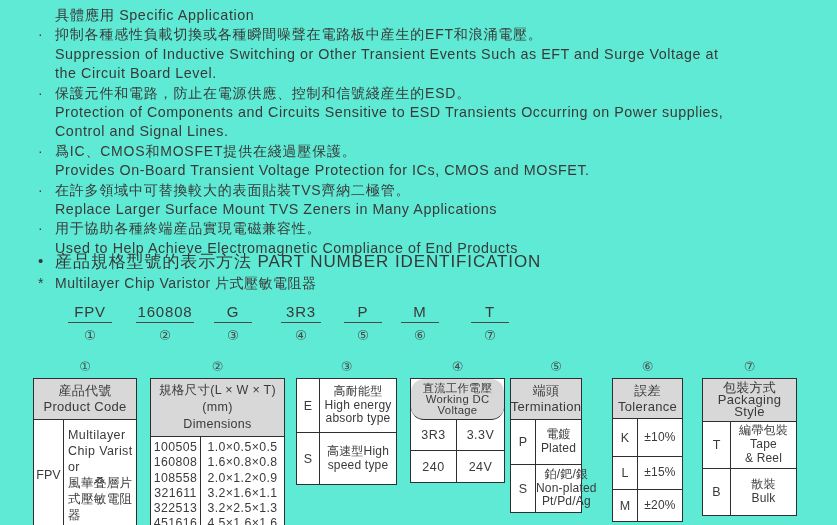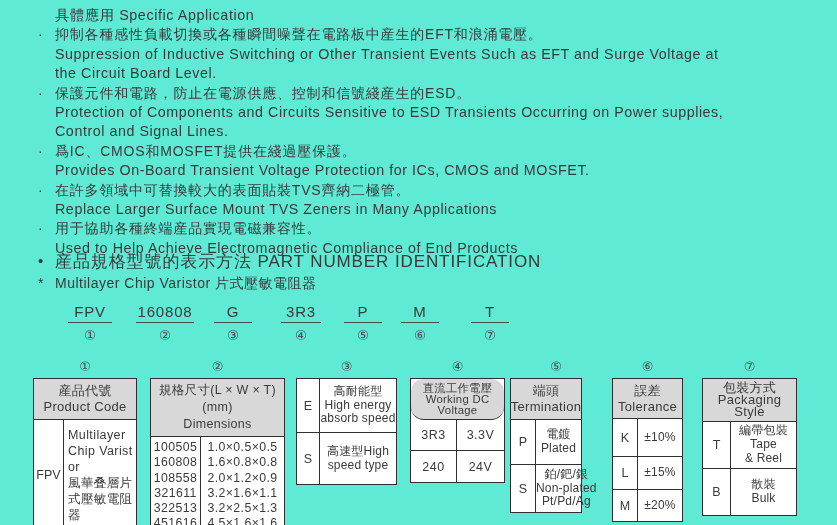--- a/index.html
+++ b/index.html
@@ -140,21 +140,21 @@
           </div>
         </div>
       </div>
       <div class="tbl-num" style="left: 296px; width: 101px;">③</div>
       <div class="tbl" style="left: 296px; width: 101px;">
         <div class="t-row" style="height: 53px;">
           <div class="codecell" style="width: 23px;">E</div>
           <div class="rowtext">
             <div>高耐能型</div>
             <div>High energy</div>
-            <div>absorb speed</div>
+            <div>absorb type</div>
           </div>
         </div>
         <div class="t-row" style="height: 52px;">
           <div class="codecell" style="width: 23px;">S</div>
           <div class="rowtext">
             <div>高速型High</div>
             <div>speed type</div>
           </div>
         </div>
       </div>

